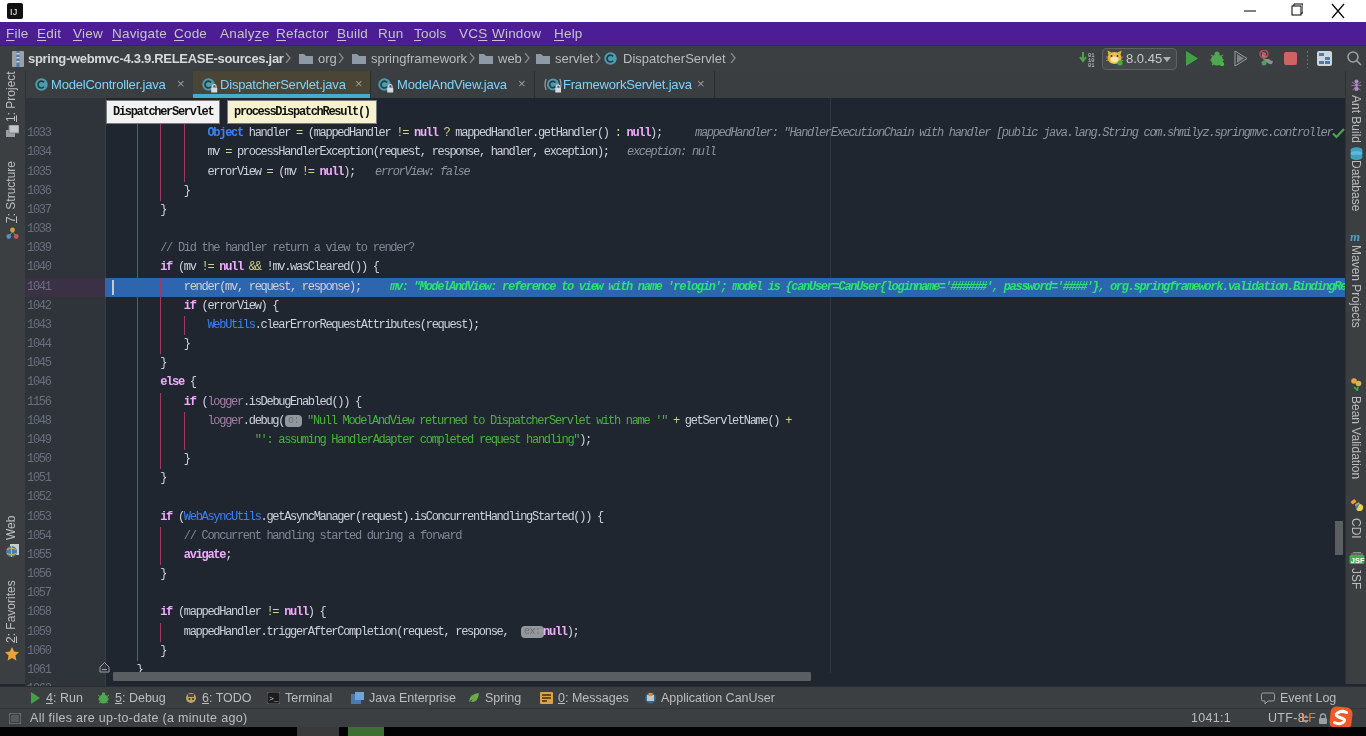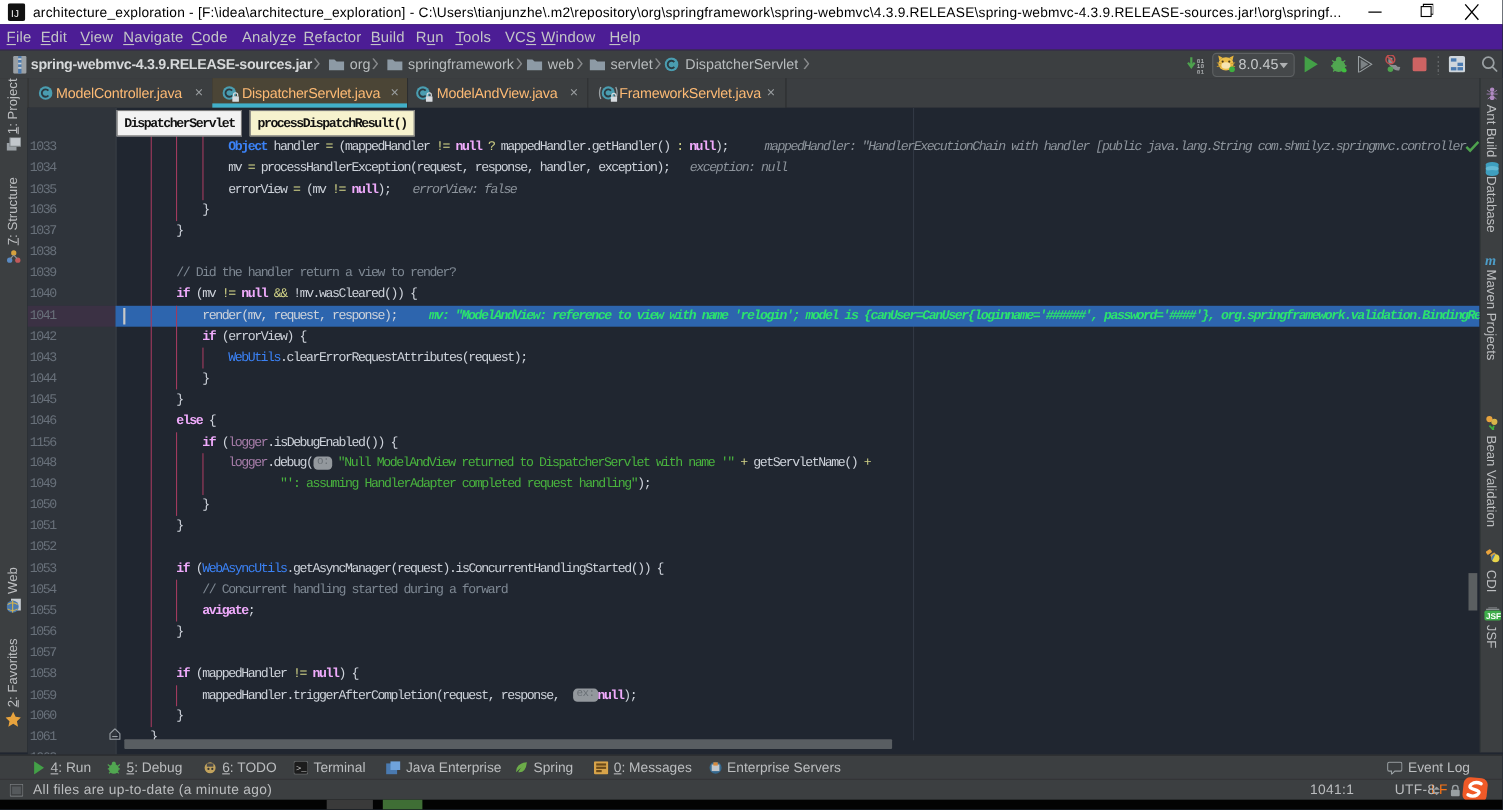--- a/index.html
+++ b/index.html
@@ -8,21 +8,21 @@
 #title{position:absolute;left:0;top:0;width:1366px;height:22px;background:#fff;color:#000;
  font-size:12.5px;letter-spacing:0.2px;line-height:22px;white-space:nowrap;overflow:hidden}
 #menubar{position:absolute;left:0;top:22px;width:1366px;height:23px;background:#4c1d95;border-bottom:1px solid #2f3133}
 .mi{position:absolute;top:0;height:23px;line-height:23px;color:#c3c5c7;font-size:13.5px;letter-spacing:0.2px}
 .mi u{text-decoration-thickness:1px;text-underline-offset:2px}
 #navbar{position:absolute;left:0;top:46px;width:1366px;height:25px;background:#3C3F41;border-bottom:1px solid #2a2c2e}
 .crumb{position:absolute;top:0;height:25px;line-height:25px;color:#b8bcbe;font-size:13px;white-space:nowrap}
 .sep{position:absolute;top:7px;width:6px;height:10px;color:#8a8e90}
 #tabbar{position:absolute;left:25px;top:71px;width:1320px;height:27px;background:#3B3E41}
 .tab{position:absolute;top:0;height:27px;background:#3B3E40;border-right:1px solid #2b2d2f}
-.tab .tl{position:absolute;top:0;height:27px;line-height:27px;color:#fdba74;font-size:13px;letter-spacing:-.2px;white-space:nowrap}
+.tab .tl{position:absolute;top:0;height:27px;line-height:27px;color:#7dd3fc;font-size:13px;letter-spacing:-.2px;white-space:nowrap}
 .tx{position:absolute;top:7px;width:12px;height:12px;color:#9a9ea0;font-size:13px;line-height:12px}
 
 #lstripe{position:absolute;left:0;top:71px;width:25px;height:613px;background:#3C3F41;border-right:1px solid #303233}
 #rstripe{position:absolute;left:1345px;top:71px;width:21px;height:613px;background:#3C3F41;border-left:1px solid #2e3234}
 .vtl{position:absolute;color:#bcbec0;font-size:12px;white-space:nowrap;transform-origin:0 0}
 .vl{transform:rotate(-90deg)}   
 .vr{transform:rotate(90deg)}    
 
 #editor{position:absolute;left:25px;top:98px;width:1320px;height:588px;background:#202630;overflow:hidden}
 #gutter{position:absolute;left:0;top:0;width:80px;height:588px;background:#2F343B;border-right:1px solid #383d44}
@@ -58,21 +58,20 @@
 .si{position:absolute;top:0;height:19px;line-height:19px;color:#bbbdbf;font-size:12.5px;letter-spacing:.3px;white-space:nowrap}
 #bstrip{position:absolute;left:0;top:727px;width:1366px;height:9px;background:#030303}
 .icon{position:absolute}
 </style></head><body>
 
 <div id="title">
  <svg class="icon" style="left:7px;top:3px" width="16" height="16">
       <rect x="0" y="0" width="16" height="16" rx="2" fill="#111"></rect>
       <text x="3" y="12" font-size="9" fill="#fff" font-family="Liberation Sans">IJ</text>
     </svg>
- <span style="position:absolute;left:30px">architecture_exploration - [F:\idea\architecture_exploration] - C:\Users\tianjunzhe\.m2\repository\org\springframework\spring-webmvc\4.3.9.RELEASE\spring-webmvc-4.3.9.RELEASE-sources.jar!\org\springf...</span>
  <svg class="icon" style="left:1243px;top:0" width="14" height="22">
       <line x1="1" y1="11" x2="13" y2="11" stroke="#000" stroke-width="1"></line>
     </svg>
  <svg class="icon" style="left:1289px;top:0" width="14" height="22">
       <rect x="3" y="6" width="9" height="9" fill="none" stroke="#000"></rect>
       <path d="M5 6 V4 H14 V13 H12" fill="none" stroke="#000"></path>
     </svg>
  <svg class="icon" style="left:1331px;top:0" width="14" height="22">
       <path d="M1 4 L13 18 M13 4 L1 18" stroke="#000" stroke-width="1.2"></path>
     </svg>
@@ -439,21 +438,21 @@
       <rect x="2" y="2" width="9" height="2" fill="#6a4a1a"></rect>
       <rect x="2" y="5" width="9" height="2" fill="#6a4a1a"></rect>
       <rect x="2" y="8" width="5" height="2" fill="#6a4a1a"></rect>
     </svg>
  <span class="bi" style="left:558px"><u>0</u>: Messages</span>
  <svg class="icon" style="left:644px;top:5px" width="13" height="12">
       <circle cx="6.5" cy="6" r="5.5" fill="#35698f"></circle>
       <rect x="3" y="3" width="7" height="6" fill="#c2c7cc"></rect>
       <rect x="4.5" y="1" width="4" height="3" fill="#d88a3d"></rect>
     </svg>
- <span class="bi" style="left:661px">Enterprise Servers</span>
+ <span class="bi" style="left:661px">Application CanUser</span>
  <svg class="icon" style="left:1261px;top:5px" width="14" height="12">
       <path d="M2 1 h10 a1.5 1.5 0 0 1 1.5 1.5 v5 a1.5 1.5 0 0 1 -1.5 1.5 h-5 l-3 3 v-3 h-2 a1.5 1.5 0 0 1 -1.5 -1.5 v-5 A1.5 1.5 0 0 1 2 1" fill="none" stroke="#9aa0a3"></path>
     </svg>
  <span class="bi" style="left:1280px">Event Log</span>
 </div>
 
 <div id="statusbar">
  <svg class="icon" style="left:9px;top:4px" width="12" height="11">
       <rect x="0" y="0" width="12" height="11" rx="1" fill="none" stroke="#8a8f92"></rect>
       <rect x="2" y="2" width="8" height="7" fill="#55595c"></rect>

